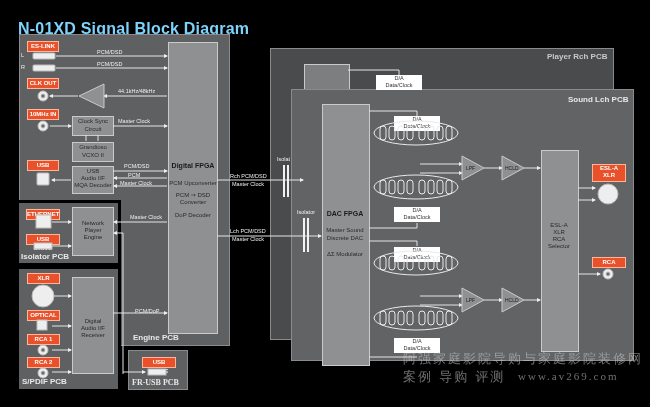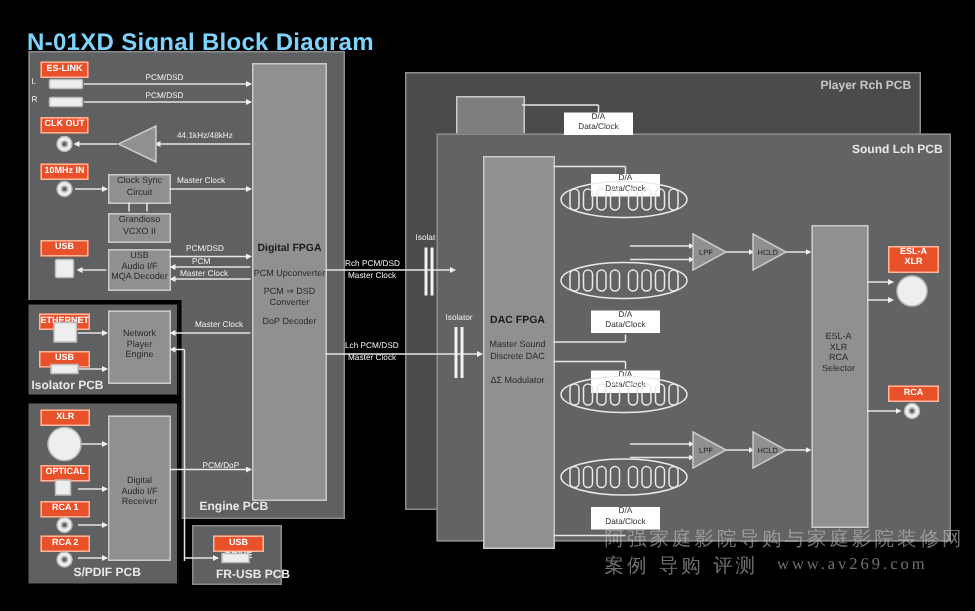--- a/index.html
+++ b/index.html
@@ -24,24 +24,24 @@
 
 <div class="abs title">N-01XD Signal Block Diagram</div>
 
 <div class="pcb" style="left:19px;top:34px;width:209px;height:310px;"></div>
 <div class="pcb-label" style="left:133px;top:333px;">Engine PCB</div>
 
 <div class="pcb" style="left:18px;top:202px;width:99px;height:60px;border-color:#000;outline:2px solid #000;"></div>
 <div class="pcb-label" style="left:21px;top:252px;">Isolator PCB</div>
 
 <div class="pcb" style="left:18px;top:268px;width:99px;height:120px;border-color:#000;outline:2px solid #000;"></div>
-<div class="pcb-label" style="left:22px;top:377px;margin-left:27px;">S/PDIF PCB</div>
+<div class="pcb-label" style="left:22px;top:377px;">S/PDIF PCB</div>
 
 <div class="pcb" style="left:128px;top:350px;width:58px;height:38px;"></div>
-<div class="pcb-label" style="left:144px;top:378px;">FR-USB PCB</div>
+<div class="pcb-label" style="left:132px;top:378px;font-family:Liberation Serif, serif;">FR-USB PCB</div>
 
 <div class="pcb pcb-dark" style="left:270px;top:48px;width:342px;height:290px;"></div>
 <div class="pcb-label" style="left:547px;top:52px;color:#c8c8c8;">Player Rch PCB</div>
 <div class="chip" style="left:304px;top:64px;width:44px;height:230px;background:#7d7e80;"></div>
 
 <div class="pcb" style="left:291px;top:89px;width:341px;height:270px;background:#626365;"></div>
 <div class="pcb-label" style="left:568px;top:95px;">Sound Lch PCB</div>
 
 <div class="chip" style="left:168px;top:42px;width:48px;height:290px;"></div>
 <div class="chip-title" style="left:166px;top:162px;width:54px;font-size:7px;">Digital FPGA</div>

